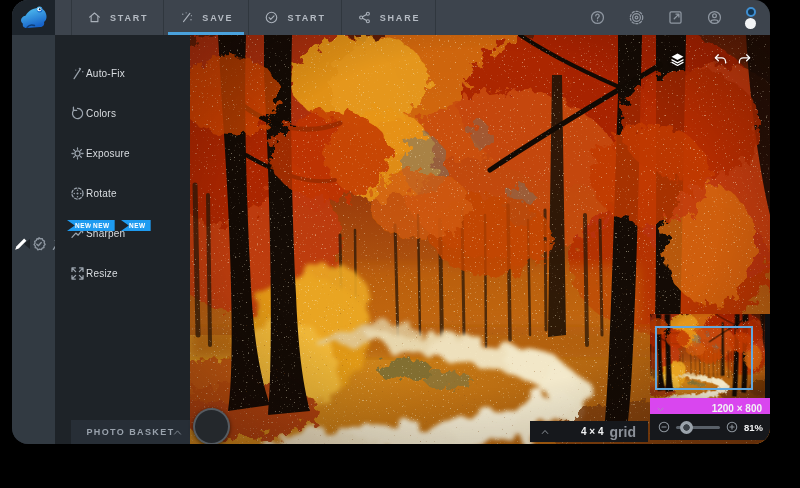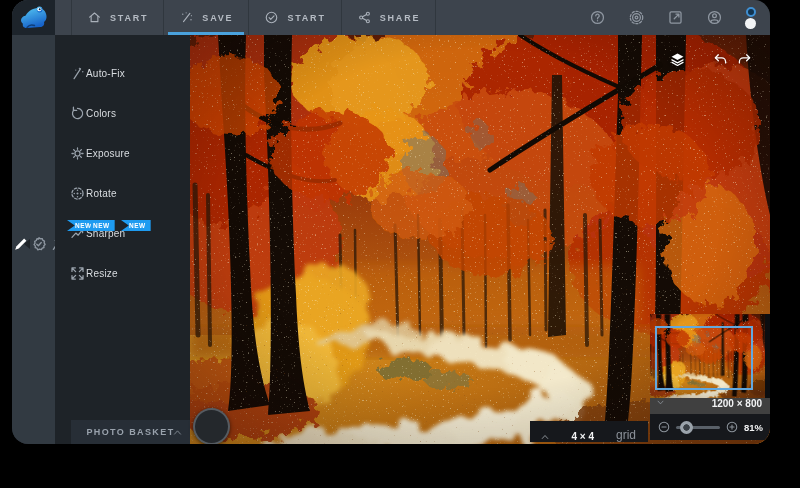--- a/index.html
+++ b/index.html
@@ -74,33 +74,33 @@
                   filter:drop-shadow(0 1px 2px rgba(0,0,0,.8)); }
   .canvas-tools .ic { width:17px; height:17px; }
   .canvas-tools .gap-big { width:26px; } .canvas-tools .gap-sm { width:7px; }
 
   .orb { position:absolute; left:3px; top:373px; width:37px; height:37px;
          border-radius:50%; background:#24282c;
          border:2px solid rgba(165,175,185,.38);
          box-shadow:0 1px 4px rgba(0,0,0,.6); }
 
   .grid-bar { position:absolute; left:340px; bottom:2px; width:118px; height:21px;
-              background:#16181c; display:flex; align-items:flex-end;
+              background:#16181c; display:flex; align-items:center;
               padding:0 12px 0 10px; }
   .grid-bar .ic { width:10px; height:10px; color:#aeb4bb; }
   .grid-val { margin-left:auto; color:#f2f3f4; font-size:10px; font-weight:bold; }
-  .grid-suffix { margin-left:22px; color:#8c9199; font-size:12px; font-weight:normal; }
+  .grid-suffix { margin-left:6px; color:#8c9199; font-size:14px; font-weight:bold; }
 
   .navigator { position:absolute; right:0; bottom:4px; width:120px; }
   .nav-thumb { position:relative; width:120px; height:84px; background:#0b0d10;
                overflow:hidden; }
   .nav-thumb svg { display:block; width:115px; height:84px; }
   .nav-viewport { position:absolute; left:5px; top:12px; width:98px; height:64px;
                   border:2px solid #63a8de; }
-  .nav-info { height:16px; background:#404040; display:flex; align-items:flex-start;
+  .nav-info { height:16px; background:#d946ef; display:flex; align-items:flex-end;
               padding:0 8px 0 6px; }
   .nav-info .ic { width:9px; height:9px; color:#9aa2ab; }
   .nav-dims { margin-left:auto; color:#f2f3f4; font-size:10px; font-weight:bold; }
   .zoom-bar { height:26px; background:#16181c; display:flex; align-items:center;
               padding:0 7px; }
   .zoom-bar .ic { width:14px; height:14px; color:#8c939b; flex:0 0 auto; }
   .slider { position:relative; flex:1; height:13px; margin:0 5px; }
   .slider-track { position:absolute; left:0; right:0; top:5px; height:3px;
                   border-radius:2px; background:#596068; }
   .slider-handle { position:absolute; left:10%; top:0; width:13px; height:13px;

